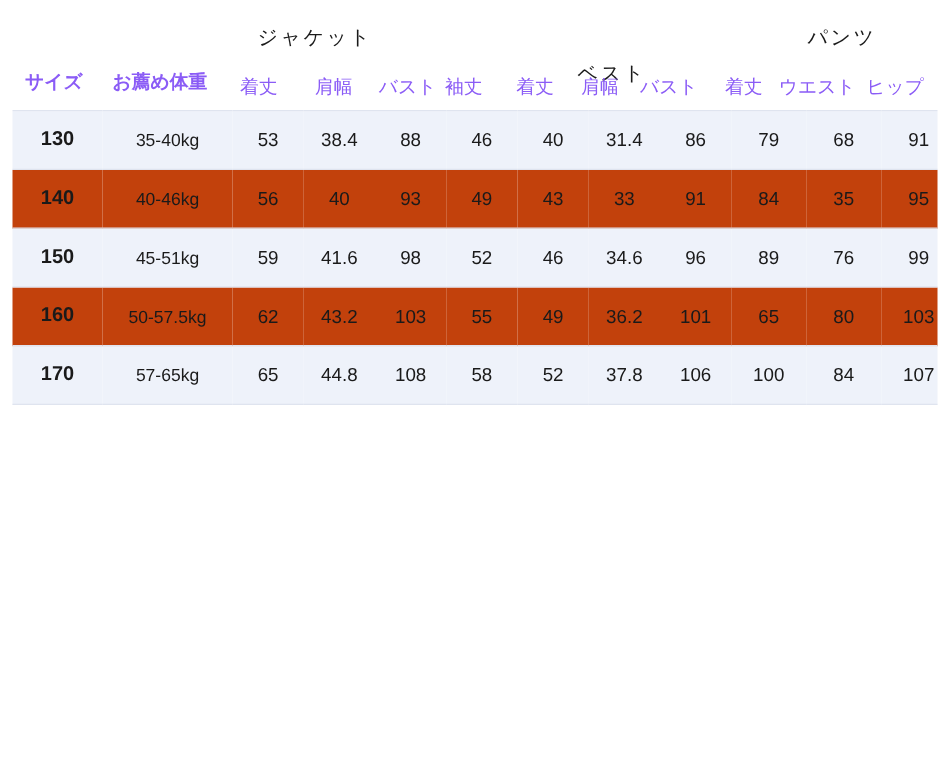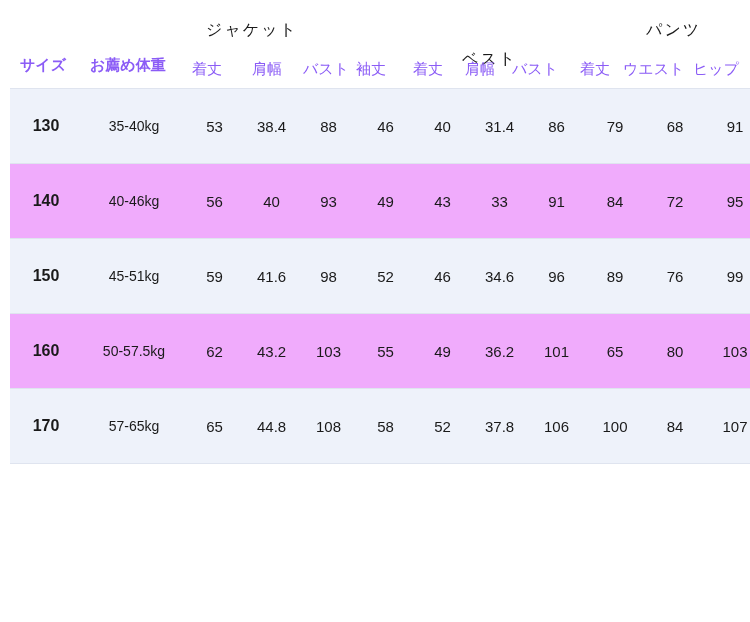--- a/index.html
+++ b/index.html
@@ -67,24 +67,24 @@
     table-layout: fixed;
   }
   table.size-table td {
     height: 46px;
     border-top: 1px solid #dfe4ef;
     border-bottom: 1px solid #dfe4ef;
     font-size: 15px;
     color: #1a1a1a;
     text-align: center;
     vertical-align: middle;
-    padding: 14px;
+    padding: 0;
   }
   table.size-table tr.odd td { background: #eef2fa; }
-  table.size-table tr.even td { background: #f0abfc; }
+  table.size-table tr.even td { background: #c2410c; }
   table.size-table td.c-size {
     font-weight: bold;
     font-size: 16px;
   }
   table.size-table td.c-weight {
     font-size: 14px;
     letter-spacing: 0px;
   }
 
   
@@ -153,21 +153,21 @@
         <td class="c-size">140</td>
         <td class="c-weight">40-46kg</td>
         <td>56</td>
         <td>40</td>
         <td>93</td>
         <td>49</td>
         <td>43</td>
         <td>33</td>
         <td>91</td>
         <td>84</td>
-        <td>72</td>
+        <td>35</td>
         <td>95</td>
       </tr>
       <tr class="odd">
         <td class="c-size">150</td>
         <td class="c-weight">45-51kg</td>
         <td>59</td>
         <td>41.6</td>
         <td>98</td>
         <td>52</td>
         <td>46</td>

